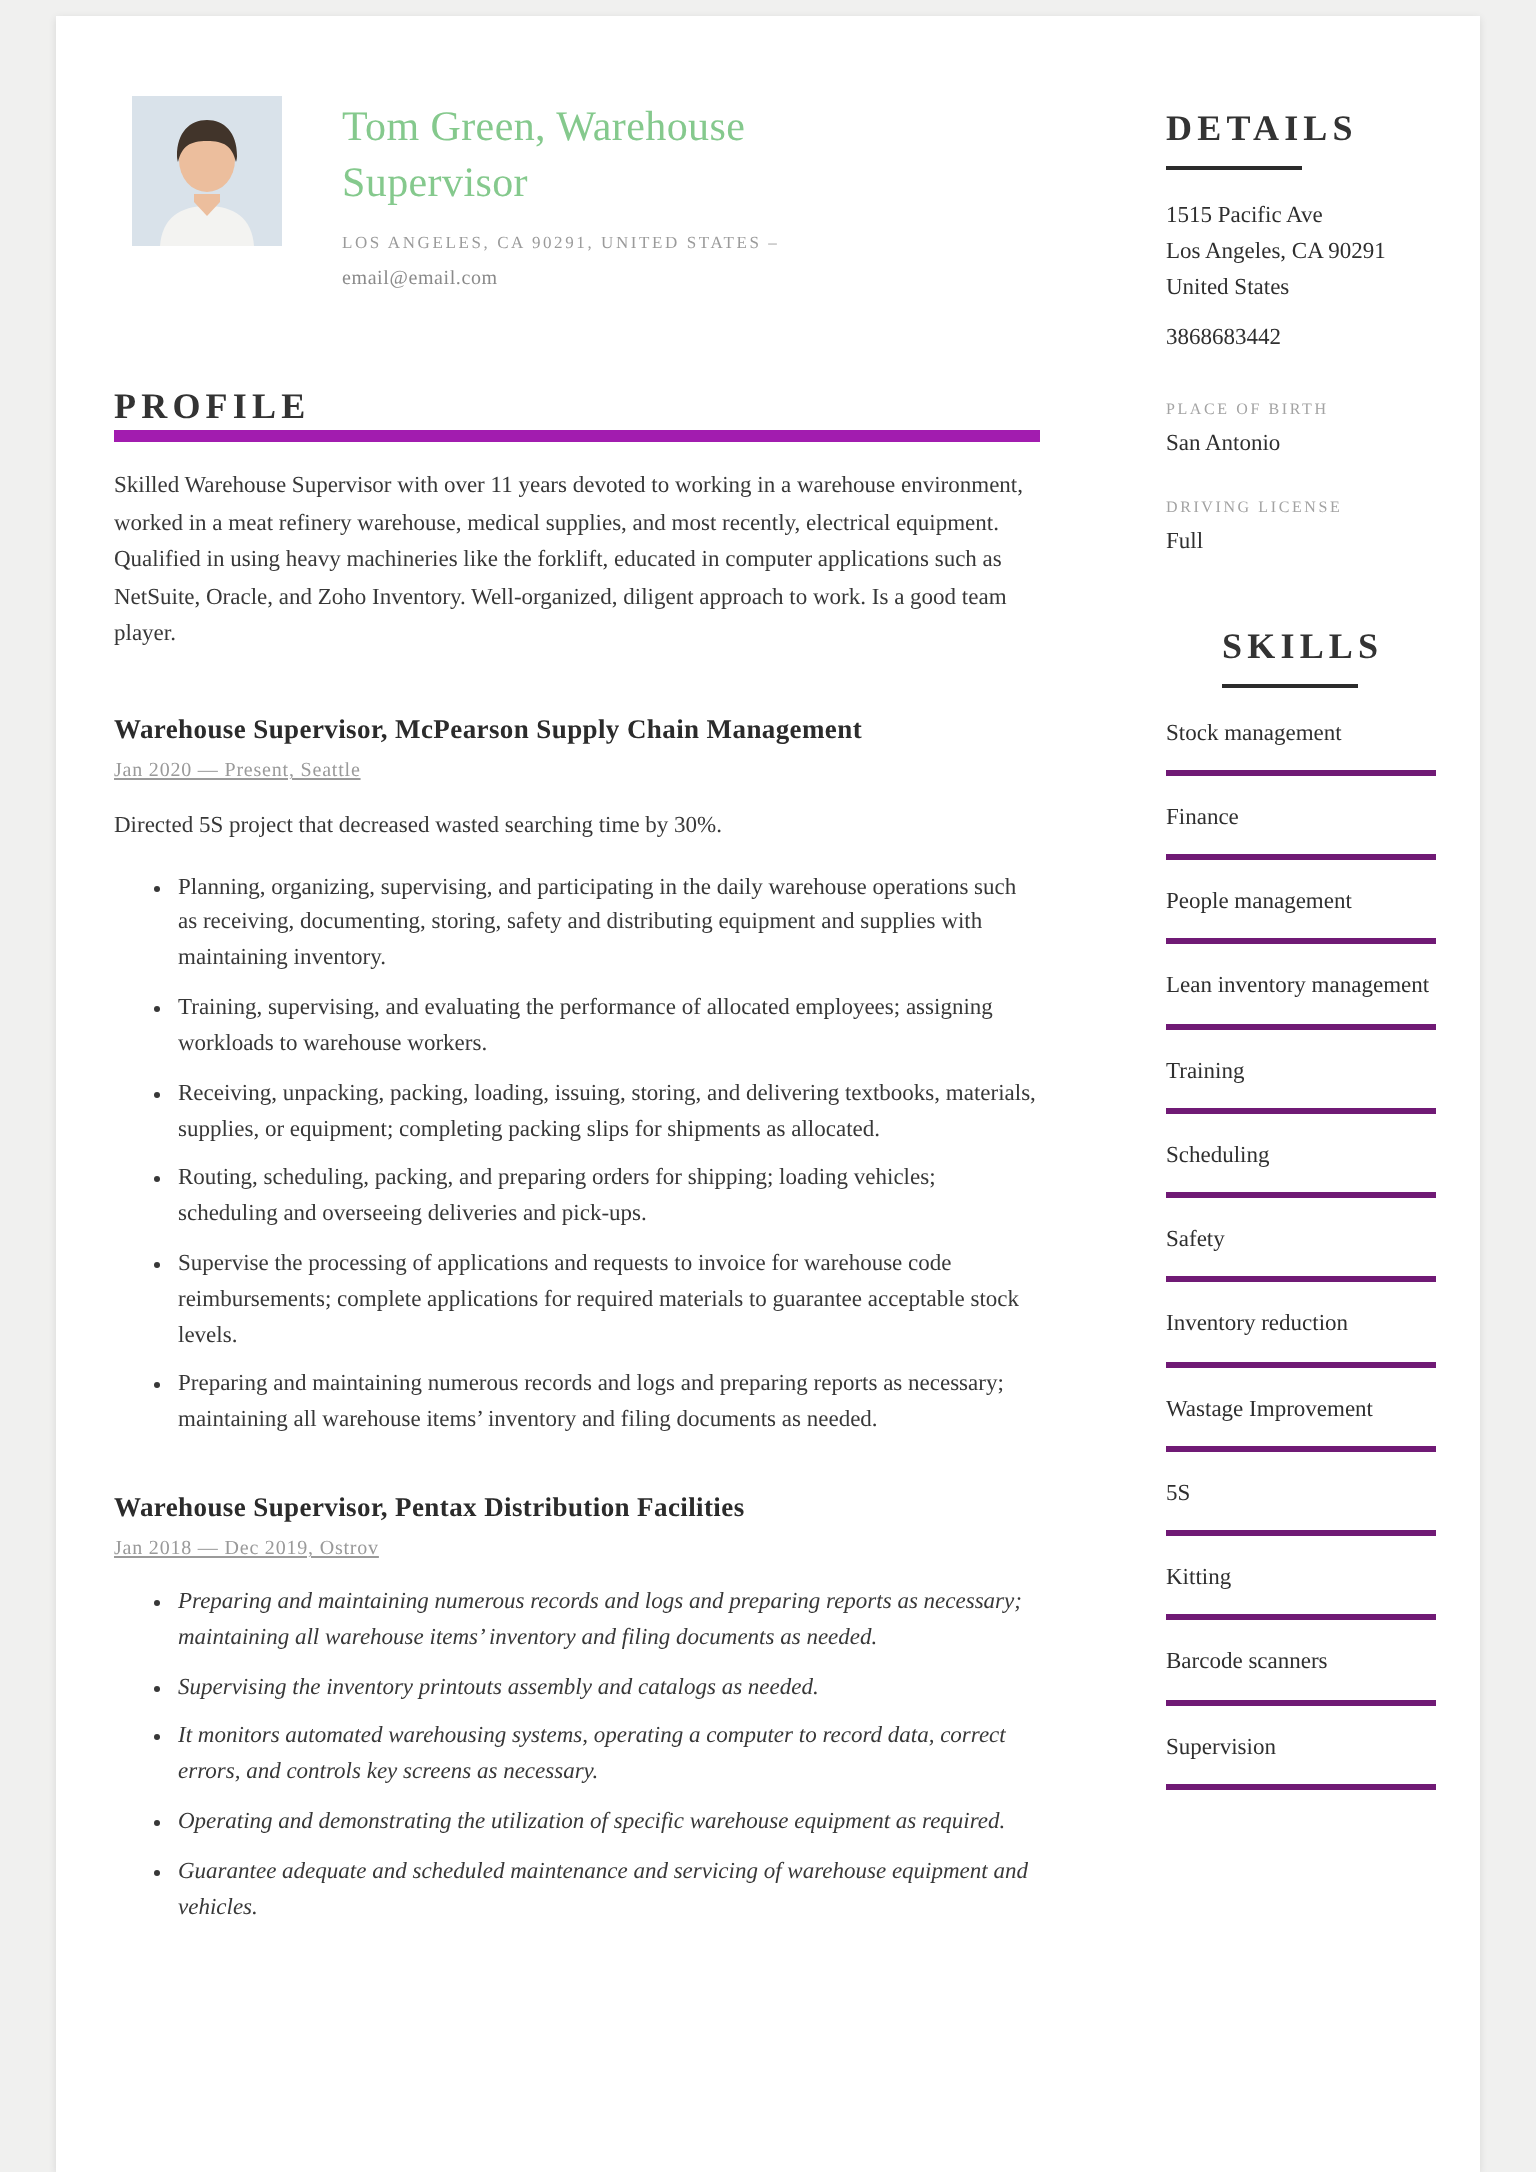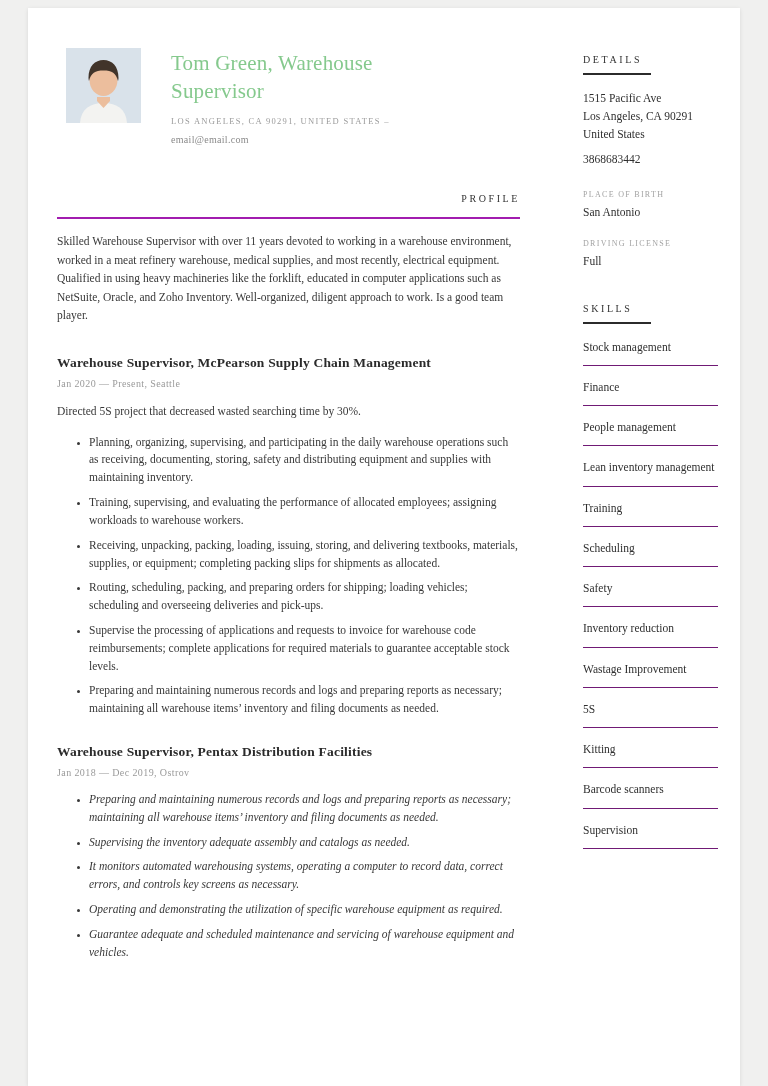--- a/index.html
+++ b/index.html
@@ -40,68 +40,69 @@
     font-size:8.5px; letter-spacing:1.3px; color:#9b9b9b;
     text-transform:uppercase; line-height:1.7;
   }
   .contact-email {
     font-size:10px; color:#8a8a8a; margin-top:3px;
     text-decoration:none; display:inline-block; letter-spacing:.3px;
   }
 
   
   h2.sec {
-    font-size:10px; font-weight:400; letter-spacing:2.6px;
+    font-size:18px; font-weight:700; letter-spacing:2.6px;
     color:#333; text-transform:uppercase;
   }
   .left-col h2.sec {
-    padding-bottom:13px; border-bottom:2px solid #a21caf; margin-bottom:13px;text-align:right;
+    padding-bottom:1px; border-bottom:6px solid #a21caf; margin-bottom:13px;
   }
   .sidebar h2.sec::after {
     content:""; display:block; width:68px;
     border-bottom:2px solid #2b2b2b; margin-top:8px;
   }
 
   
   .section-profile { margin-top:46px; }
   .section-employment { margin-top:30px; }
   .body-text { font-size:11.5px; line-height:1.62; color:#383838; }
   .italic { }
   .job { margin-top:8px; }
   .job + .job { margin-top:26px; }
   .job-title {
     font-size:13.5px; font-weight:700; color:#2b2b2b;
     letter-spacing:.2px; margin-bottom:7px;
   }
   .job-dates {
     font-size:10px; color:#9a9a9a; letter-spacing:.4px; margin-bottom:13px;
     font-family:"Liberation Serif", serif;
+    text-decoration:underline;
   }
   .job-intro { margin-bottom:13px; }
   ul.bullets { margin:0 0 0 20px; padding-left:12px; list-style:disc; }
   ul.bullets li {
     font-size:11.5px; line-height:1.55; color:#383838; margin-bottom:7px;
   }
   ul.bullets li::marker { font-size:9px; color:#383838; }
   .job-italic li, .job-italic .job-intro { font-style:italic; }
 
   
   .sb-block { font-size:11.5px; line-height:1.58; color:#2f2f2f; }
   .sb-address { margin-top:14px; }
   .sb-phone { margin-top:7px; }
   .sb-label {
     font-size:8px; letter-spacing:1.3px; color:#a3a3a3;
     text-transform:uppercase; margin-top:21px;
   }
   .sb-value { font-size:11.5px; color:#2f2f2f; margin-top:7px; }
-  .sidebar .skills-heading { margin-top:36px; }
+  .sidebar .skills-heading { margin-top:36px;margin-left:28px; }
   .skills-list { margin-top:15px; }
   .skill {
     font-size:11.5px; color:#2f2f2f; line-height:1.5;
-    padding-bottom:9px; border-bottom:1px solid #701a75; margin-bottom:13px;
+    padding-bottom:9px; border-bottom:3px solid #701a75; margin-bottom:13px;
   }
 </style>
 </head>
 <body>
 
 <div class="page">
   <div class="columns">
 
     <div class="left-col">
 
@@ -143,21 +144,21 @@
               <li>Supervise the processing of applications and requests to invoice for warehouse code reimbursements; complete applications for required materials to guarantee acceptable stock levels.</li>
               <li>Preparing and maintaining numerous records and logs and preparing reports as necessary; maintaining all warehouse items’ inventory and filing documents as needed.</li>
             </ul>
         </div>
 
         <div class="job job-italic">
           <h3 class="job-title">Warehouse Supervisor, Pentax Distribution Facilities</h3>
           <div class="job-dates">Jan 2018 — Dec 2019, Ostrov</div>
           <ul class="bullets">
               <li>Preparing and maintaining numerous records and logs and preparing reports as necessary; maintaining all warehouse items’ inventory and filing documents as needed.</li>
-              <li>Supervising the inventory adequate assembly and catalogs as needed.</li>
+              <li>Supervising the inventory printouts assembly and catalogs as needed.</li>
               <li>It monitors automated warehousing systems, operating a computer to record data, correct errors, and controls key screens as necessary.</li>
               <li>Operating and demonstrating the utilization of specific warehouse equipment as required.</li>
               <li>Guarantee adequate and scheduled maintenance and servicing of warehouse equipment and vehicles.</li>
             </ul>
         </div>
       </section>
     </div>
 
     <div class="col-gap"></div>
 

